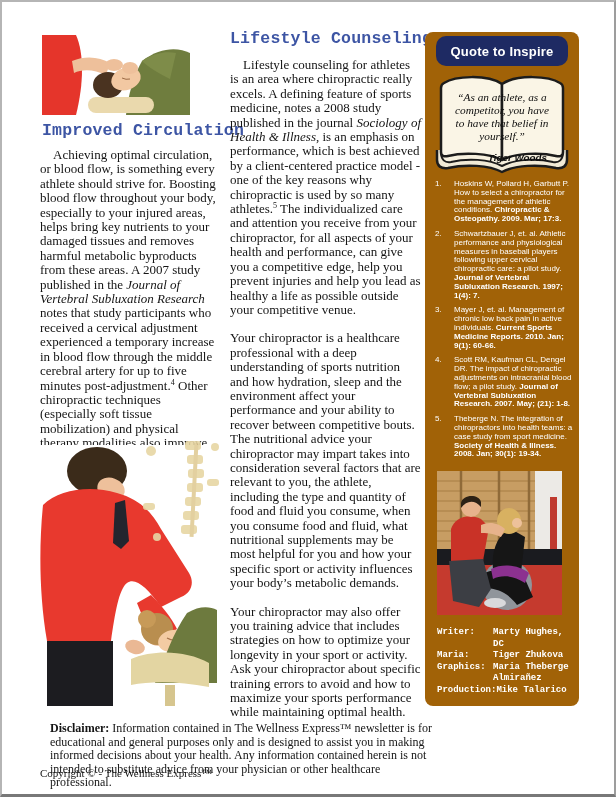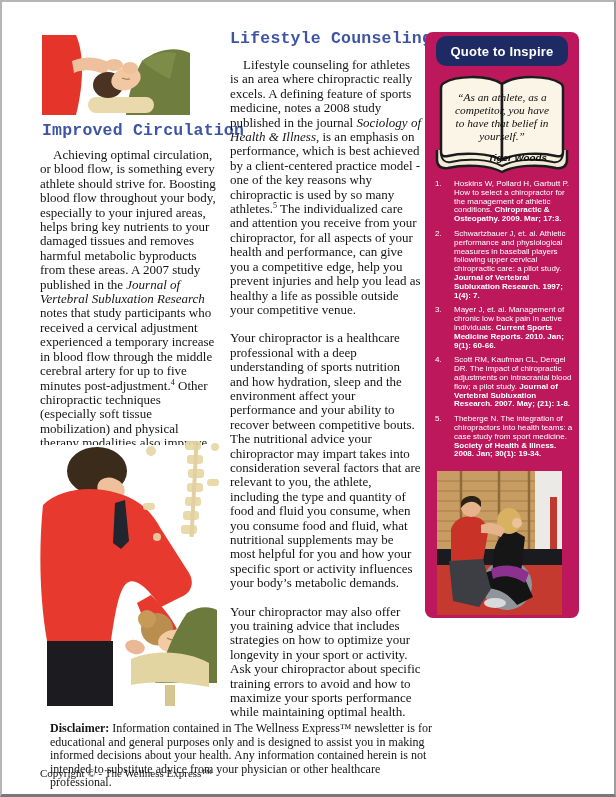--- a/index.html
+++ b/index.html
@@ -21,22 +21,22 @@
   #heading-middle{left:228px;top:27px;}
   .body-text{position:absolute;font-size:13px;line-height:14.4px;text-align:left;}
   #left-body{left:38px;top:146px;width:178px;}
   #middle-body{left:228px;top:56px;width:191px;}
   .para{margin:0 0 14px 0;}
   .indent{text-indent:13px;}
   sup{font-size:.62em;line-height:0;}
   .spine-graphic{position:absolute;left:139px;top:437px;width:82px;height:108px;opacity:.9;}
 
   .sidebar{
-    position:absolute;left:423px;top:30px;width:154px;height:586px;
-    background:#be185d;border-radius:8px;box-sizing:border-box;
+    position:absolute;left:423px;top:30px;width:154px;height:674px;
+    background:#a16207;border-radius:8px;box-sizing:border-box;
     font-family:"Liberation Sans", sans-serif;color:#fff;
   }
   .quote-box{
     width:132px;height:30px;margin:4px auto 0;background:#1e2a63;border-radius:10px;
     display:flex;align-items:center;justify-content:center;
     font-weight:bold;font-size:13px;letter-spacing:.2px;
   }
   .book-wrap{position:relative;width:142px;height:112px;margin:2px auto 0;}
   .book-wrap svg{position:absolute;left:0;top:0;}
   .quote-text{
@@ -216,22 +216,22 @@
         <ellipse cx="58" cy="132" rx="11" ry="5" fill="#d9dadc"></ellipse>
       </svg>
     </div>
 
     <div class="credits">
       <div class="credit-row">
         <span class="credit-label">Writer:</span>
         <span class="credit-value">Marty Hughes, DC</span>
       </div>
       <div class="credit-row">
-        <span class="credit-label">Current:</span>
-        <span class="credit-value">Elena Zhukova</span>
+        <span class="credit-label">Maria:</span>
+        <span class="credit-value">Tiger Zhukova</span>
       </div>
       <div class="credit-row">
         <span class="credit-label">Graphics:</span>
         <span class="credit-value">Maria Theberge Almirañez</span>
       </div>
       <div class="credit-row">
         <span class="credit-label">Production:</span>
         <span class="credit-value">Mike Talarico</span>
       </div>
     </div>

